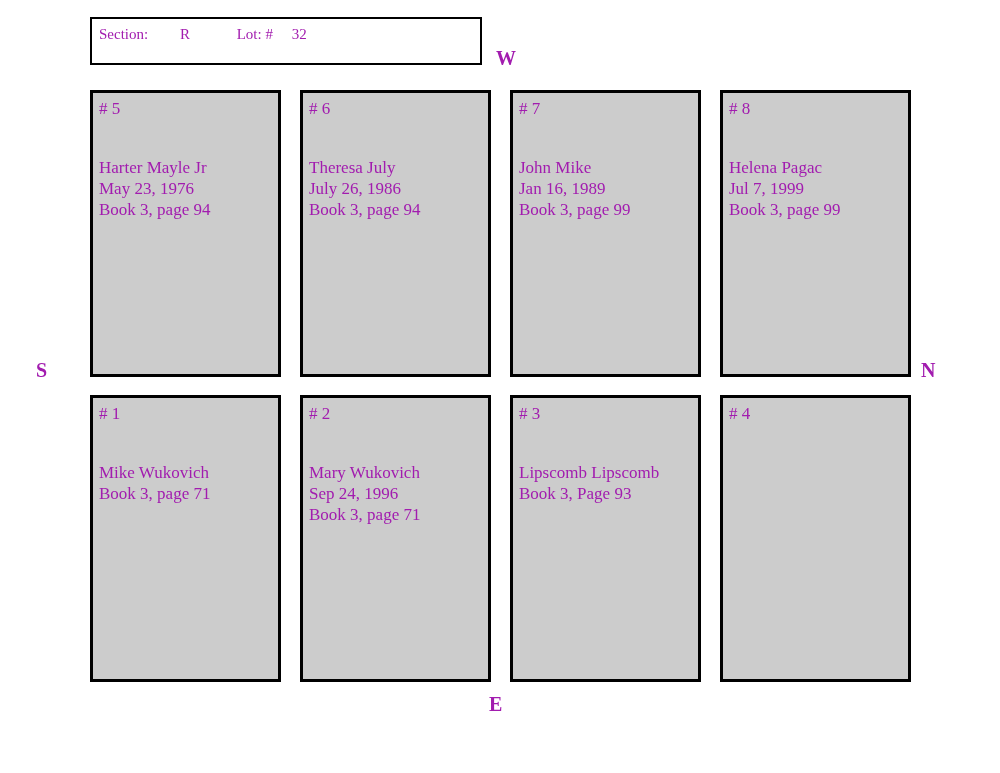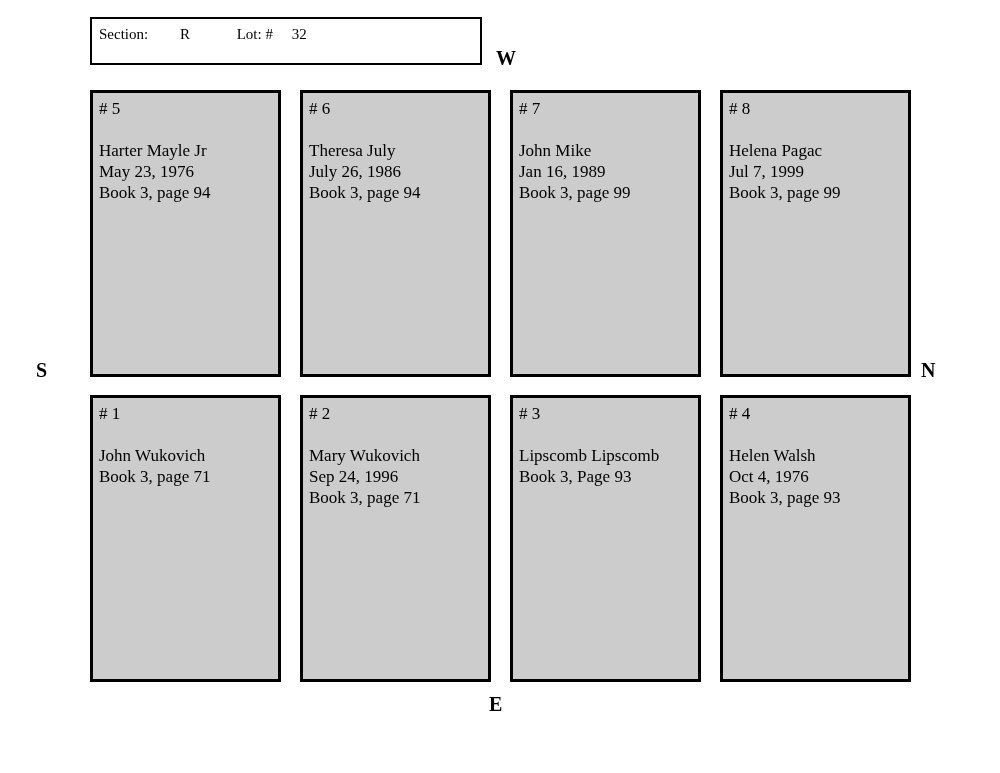--- a/index.html
+++ b/index.html
@@ -3,21 +3,21 @@
 <meta charset="utf-8">
 <style>
   * { margin: 0; padding: 0; box-sizing: border-box; }
   html, body { background: #ffffff; }
   .canvas {
     position: relative;
     width: 1000px;
     height: 716px;
     background: #ffffff;
     font-family: "Liberation Serif", "DejaVu Serif", serif;
-    color: #000000;
+    color: #a21caf;
   }
   .header-box {
     position: absolute;
     left: 90px;
     top: 17px;
     width: 392px;
     height: 48px;
     border: 2px solid #000000;
     background: #ffffff;
     padding: 5px 0 0 7px;
@@ -49,21 +49,21 @@
     row-gap: 18px;
   }
   .plot {
     border: 3px solid #000000;
     background: #cccccc;
     padding: 5px 6px 0 6px;
     font-size: 17px;
     line-height: 21px;
     overflow: hidden;
   }
-  .plot-info { margin-top: 21px; }
+  .plot-info { margin-top: 38px; }
 </style>
 </head>
 <body>
 
 <div class="canvas">
 
   <div class="header-box">
     <span>Section:</span>
     <span class="sep-1">R</span>
     <span class="sep-2">Lot: #</span>
@@ -109,21 +109,21 @@
       <div class="plot-info">
         <div>Helena Pagac</div>
         <div>Jul 7, 1999</div>
         <div>Book 3, page 99</div>
       </div>
     </div>
 
     <div class="plot">
       <div># 1</div>
       <div class="plot-info">
-        <div>John Wukovich</div>
+        <div>Mike Wukovich</div>
         <div>Book 3, page 71</div>
       </div>
     </div>
 
     <div class="plot">
       <div># 2</div>
       <div class="plot-info">
         <div>Mary Wukovich</div>
         <div>Sep 24, 1996</div>
         <div>Book 3, page 71</div>
@@ -133,21 +133,16 @@
     <div class="plot">
       <div># 3</div>
       <div class="plot-info">
         <div>Lipscomb Lipscomb</div>
         <div>Book 3, Page 93</div>
       </div>
     </div>
 
     <div class="plot">
       <div># 4</div>
-      <div class="plot-info">
-        <div>Helen Walsh</div>
-        <div>Oct 4, 1976</div>
-        <div>Book 3, page 93</div>
-      </div>
     </div>
 
   </div>
 </div>
 
 </body></html>

